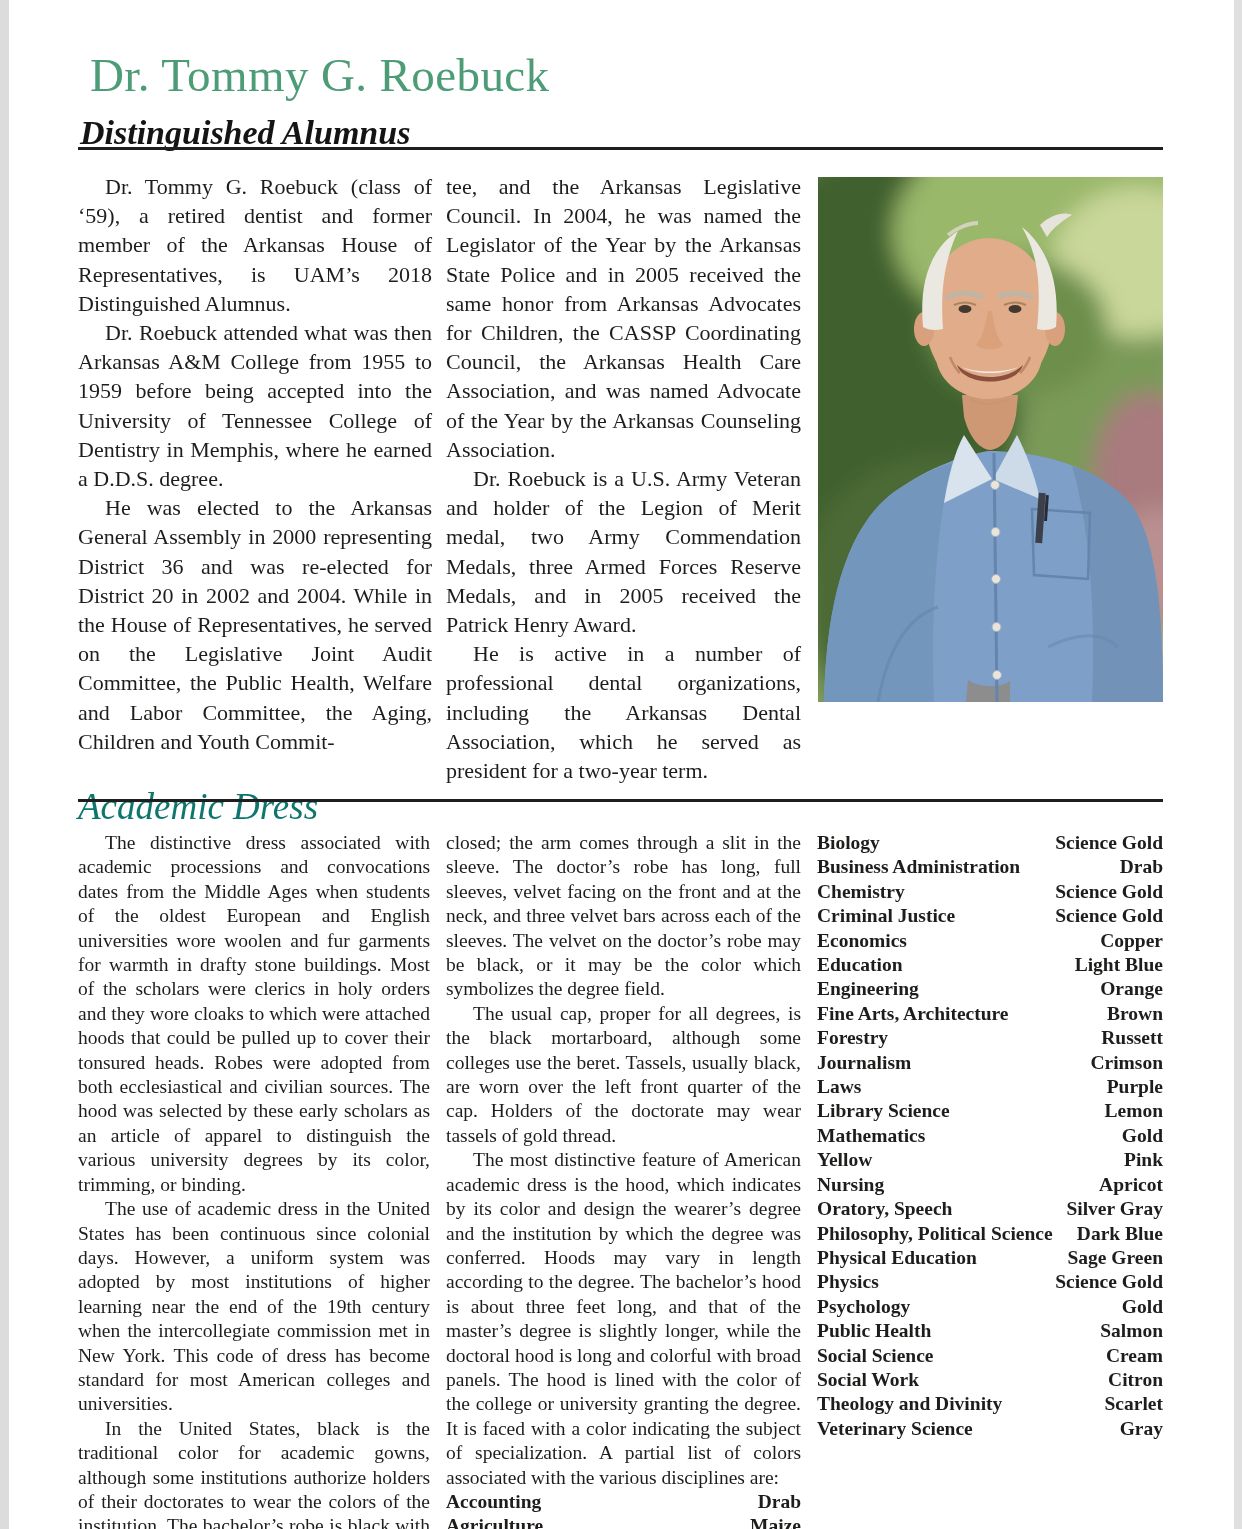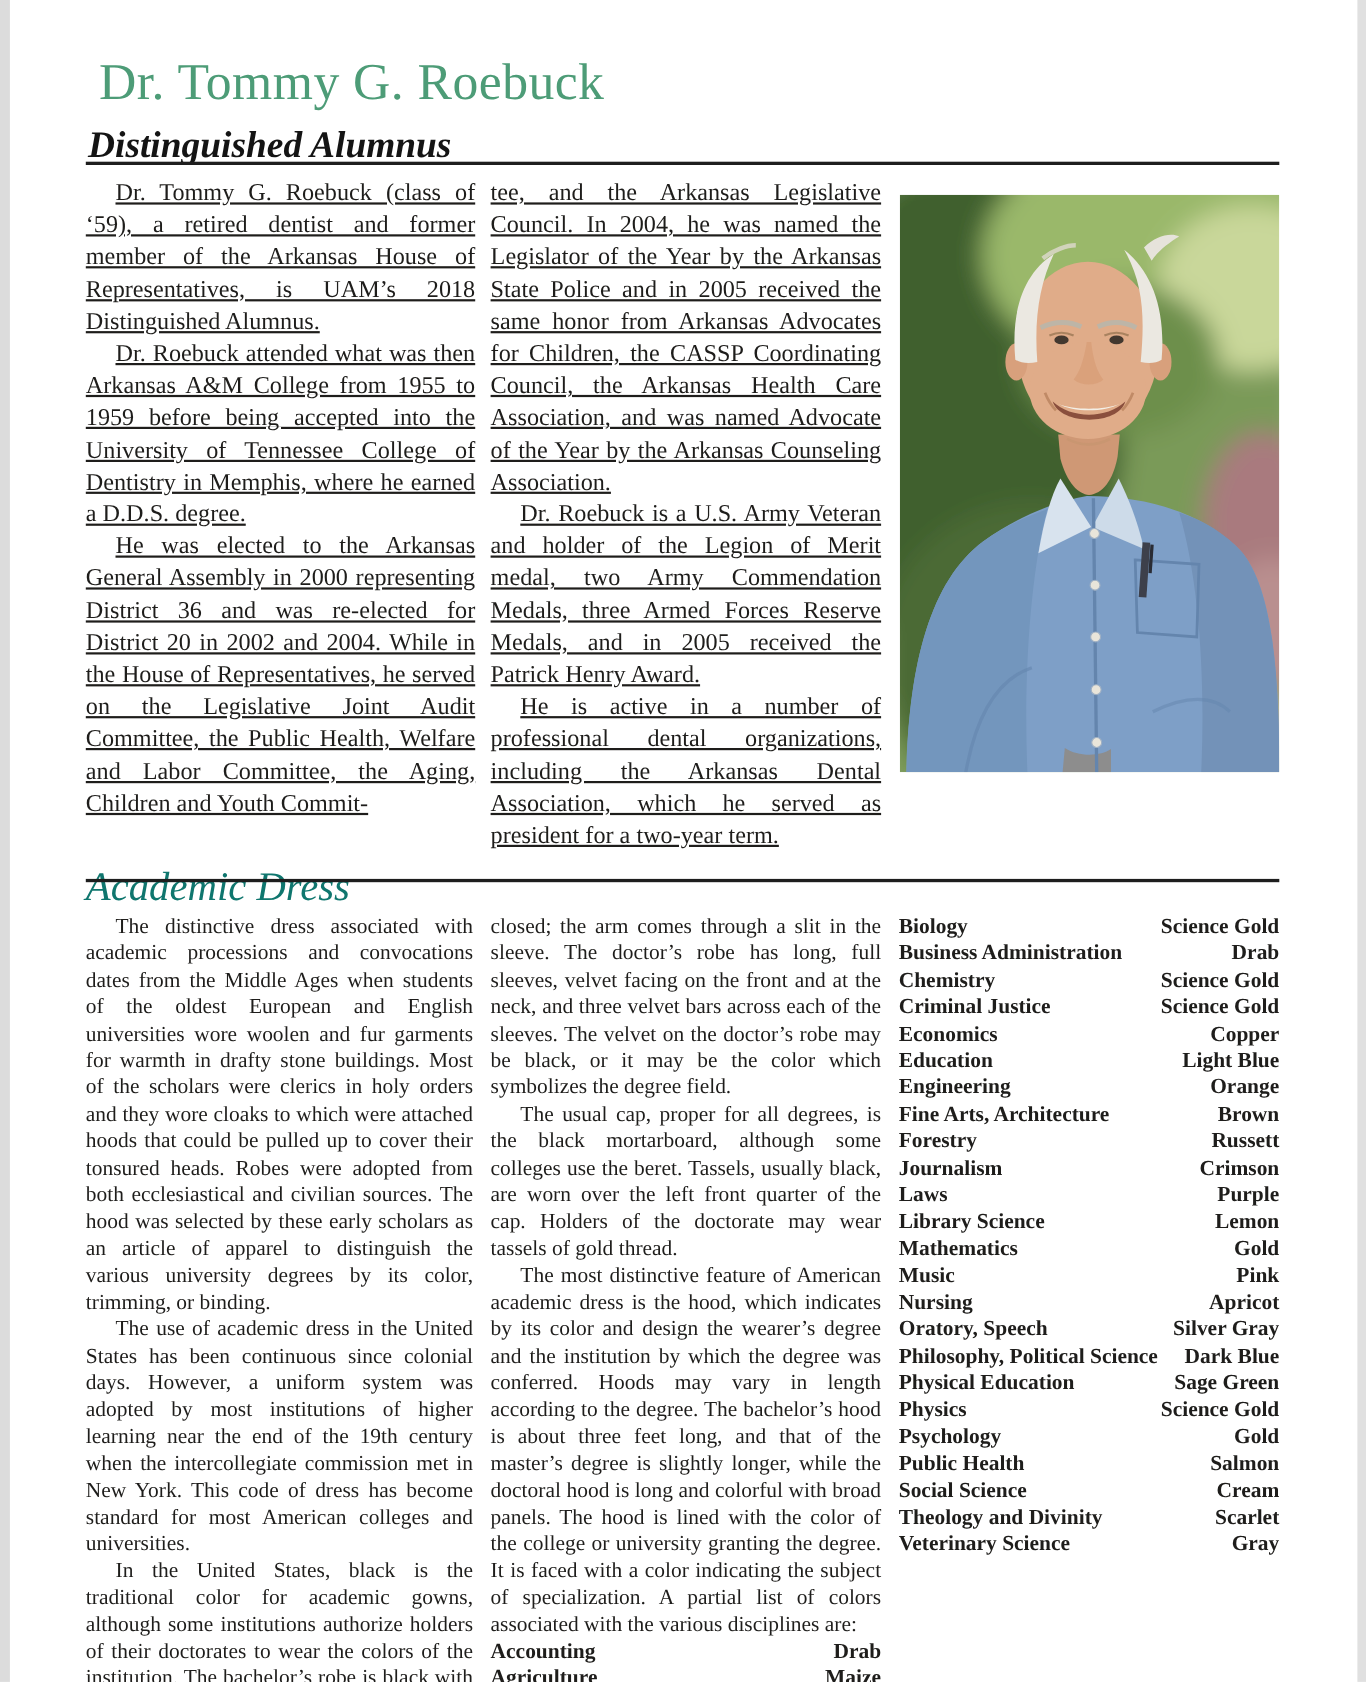--- a/index.html
+++ b/index.html
@@ -19,21 +19,21 @@
     margin:1px 0 0 2px; font-size:34px; font-style:italic; font-weight:700; color:#141414;
   }
   .rule { position:absolute; left:78px; width:1085px; height:3px; background:#1e1e1e; }
   #rule1 { top:147px; }
   #rule2 { top:799px; }
 
   .textcol p { margin:0; }
   .ind { text-indent:27px; }
 
   .toptext {
-    position:absolute; top:160px; font-size:22px; line-height:29.2px; text-align:justify;text-decoration:underline;
+    position:absolute; top:172px; font-size:22px; line-height:29.2px; text-align:justify;
   }
   #tcol1 { left:78px;  width:354px; }
   #tcol2 { left:446px; width:355px; }
 
   .photo {
     position:absolute; left:818px; top:177px; width:345px; height:525px; overflow:hidden;
   }
 
   .heading2 {
     position:absolute; left:78px; top:785px; margin:0;
@@ -245,21 +245,21 @@
           <span class="disc">Library Science</span>
           <span class="cval">Lemon</span>
         </div>
 
         <div class="row">
           <span class="disc">Mathematics</span>
           <span class="cval">Gold</span>
         </div>
 
         <div class="row">
-          <span class="disc">Music</span>
+          <span class="disc">Yellow</span>
           <span class="cval">Pink</span>
         </div>
 
         <div class="row">
           <span class="disc">Nursing</span>
           <span class="cval">Apricot</span>
         </div>
 
         <div class="row">
           <span class="disc">Oratory, Speech</span>
@@ -291,20 +291,24 @@
           <span class="disc">Public Health</span>
           <span class="cval">Salmon</span>
         </div>
 
 
         <div class="row">
           <span class="disc">Social Science</span>
           <span class="cval">Cream</span>
         </div>
 
+        <div class="row">
+          <span class="disc">Social Work</span>
+          <span class="cval">Citron</span>
+        </div>
 
         <div class="row">
           <span class="disc">Theology and Divinity</span>
           <span class="cval">Scarlet</span>
         </div>
 
         <div class="row">
           <span class="disc">Veterinary Science</span>
           <span class="cval">Gray</span>
         </div>

